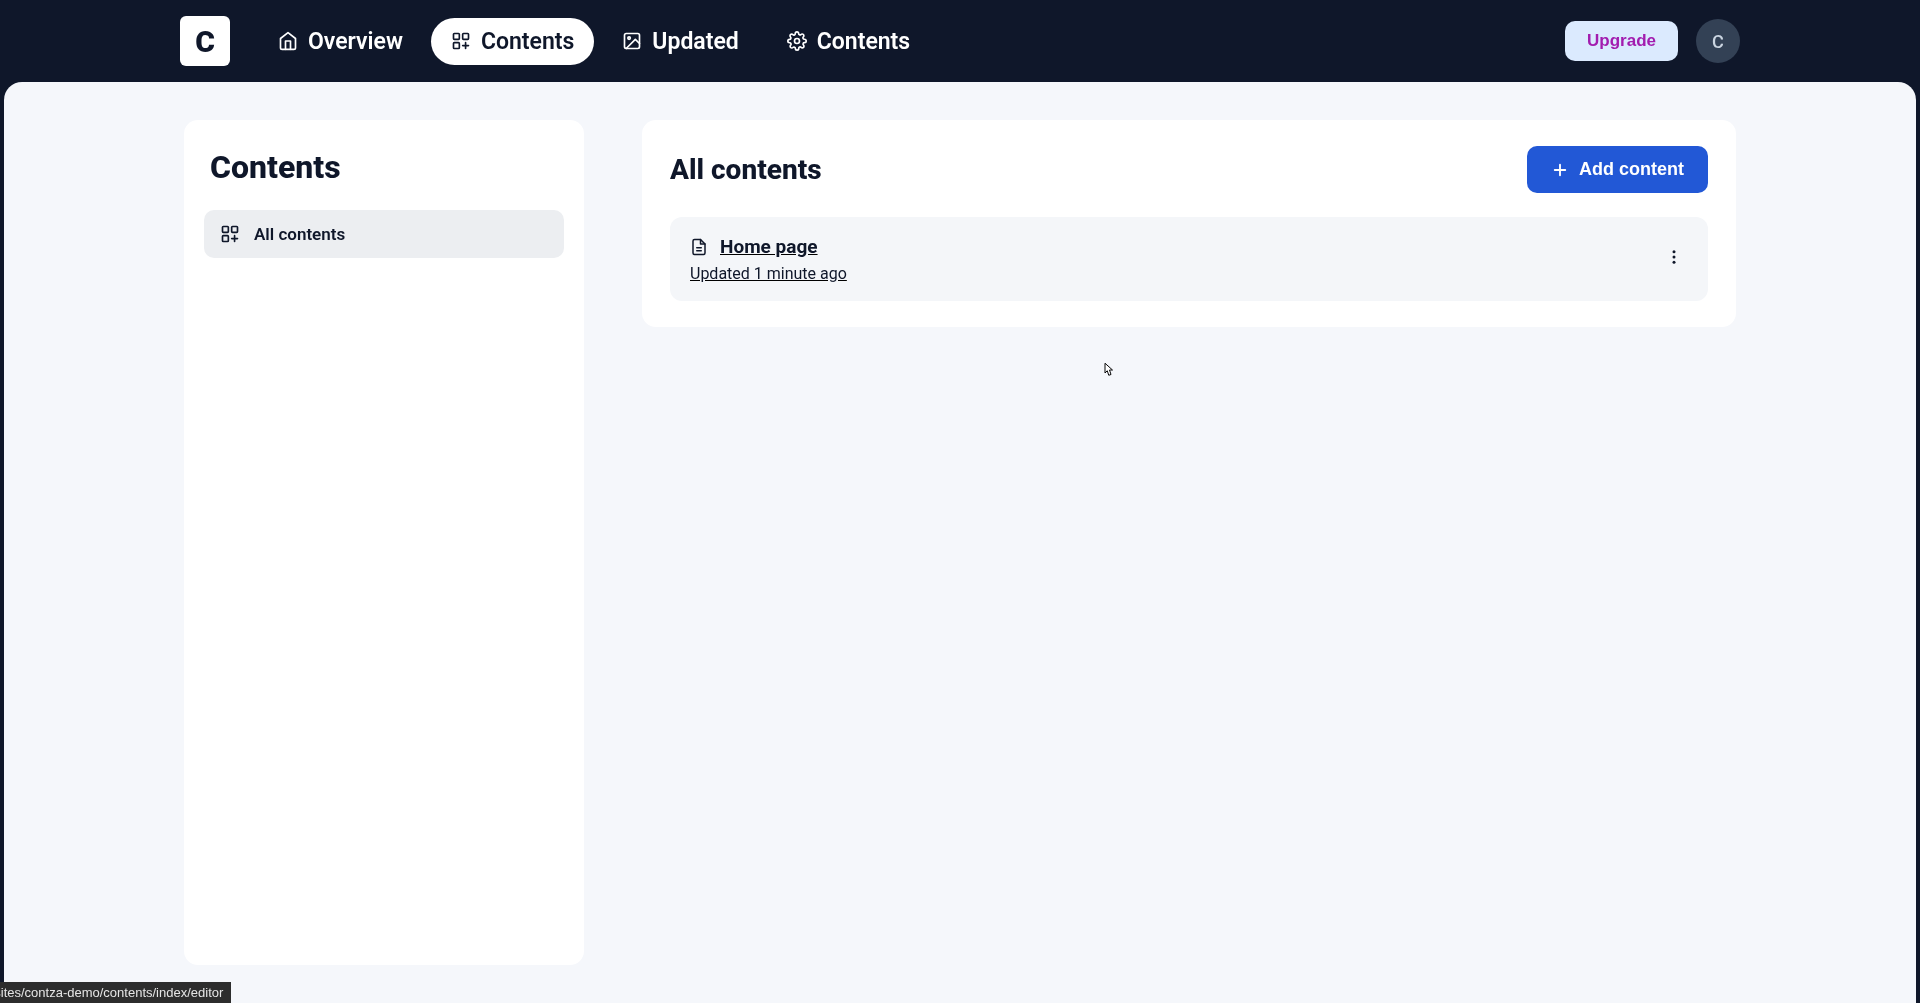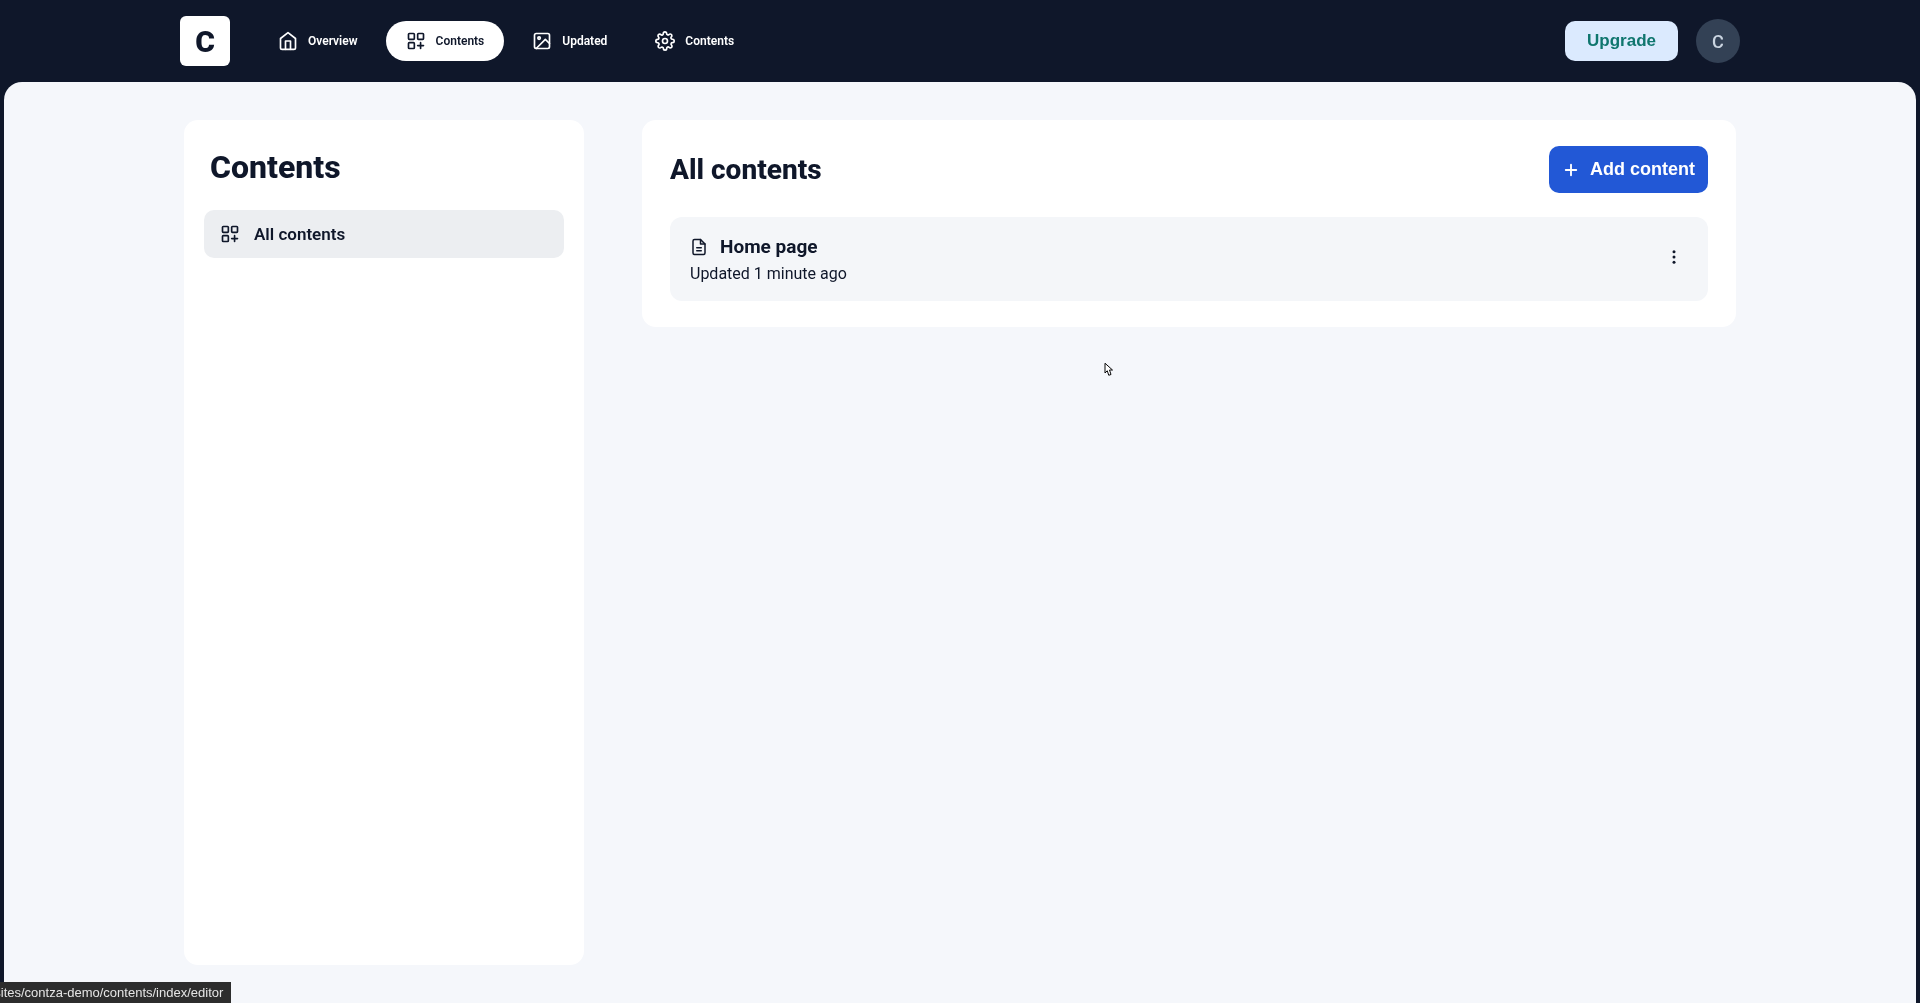--- a/index.html
+++ b/index.html
@@ -51,21 +51,21 @@
     }
     
     .nav-item {
       display: flex;
       align-items: center;
       gap: 10px;
       padding: 10px 20px;
       border-radius: 24px;
       color: white;
       font-weight: 600;
-      font-size: 12px;
+      font-size: 23px;
       cursor: pointer;
     }
     
     .nav-item.active {
       background: white;
       color: #0f172a;
     }
     
     .nav-icon {
       width: 20px;
@@ -81,21 +81,21 @@
     }
     
     .topbar-right {
       display: flex;
       align-items: center;
       gap: 18px;
     }
     
     .upgrade-btn {
       background: #dbeafe;
-      color: #0f766e;
+      color: #a21caf;
       font-weight: 600;
       font-size: 17px;
       padding: 10px 22px;
       border-radius: 10px;
       border: none;
       cursor: pointer;
     }
     
     .avatar {
       width: 44px;
@@ -179,21 +179,21 @@
       font-size: 28px;
       font-weight: 800;
       color: #0f172a;
     }
     
     .add-btn {
       background: #2258d6;
       color: white;
       font-weight: 600;
       font-size: 18px;
-      padding: 13px 13px;
+      padding: 13px 24px;
       border-radius: 10px;
       border: none;
       cursor: pointer;
       display: flex;
       align-items: center;
       gap: 10px;
     }
     
     .add-icon {
       width: 18px;
@@ -214,20 +214,21 @@
       display: flex;
       align-items: center;
       justify-content: space-between;
       cursor: pointer;
     }
     
     .card-left {
       display: flex;
       flex-direction: column;
       gap: 6px;
+      text-decoration: underline;
     }
     
     .card-title-row {
       display: flex;
       align-items: center;
       gap: 12px;
     }
     
     .card-title {
       font-size: 19px;

